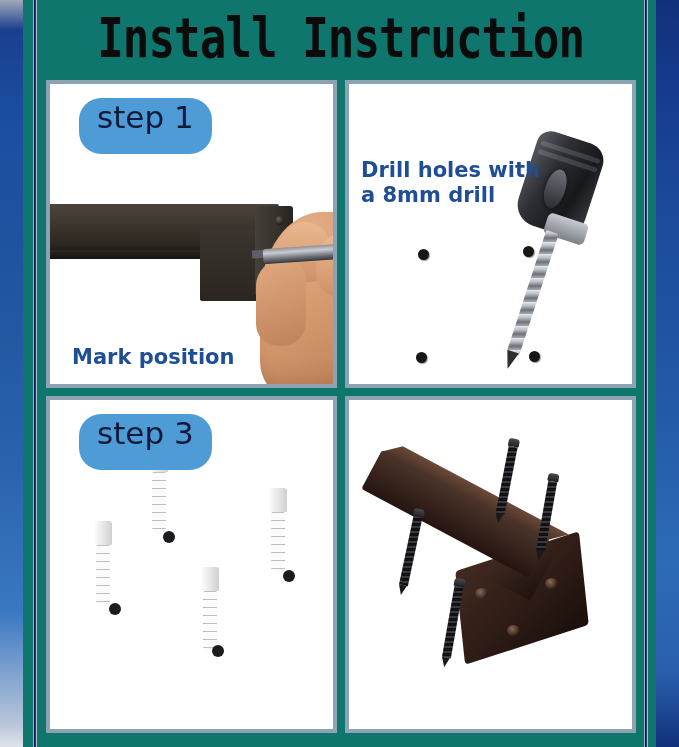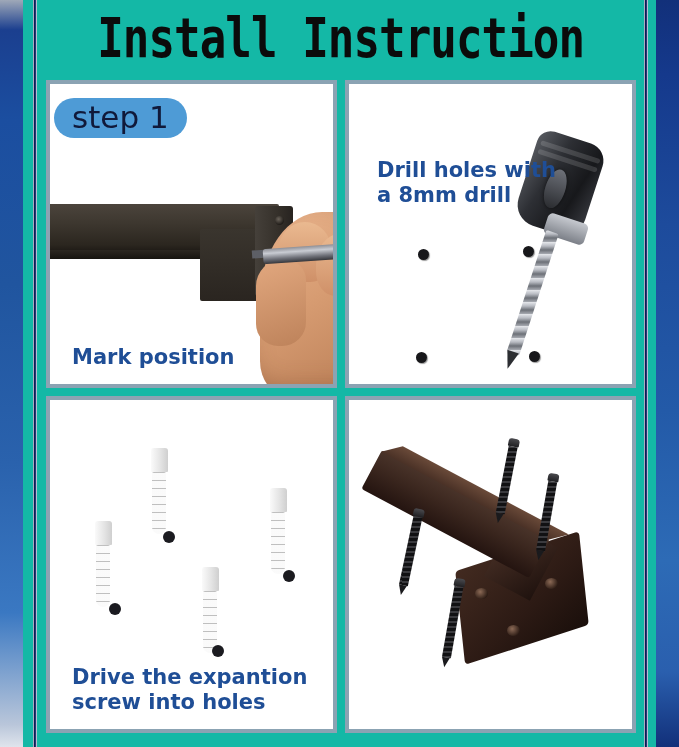--- a/index.html
+++ b/index.html
@@ -12,21 +12,21 @@
     height: 747px;
     overflow: hidden;
     font-family: "Liberation Sans", sans-serif;
     position: relative;
   }
 
   
   .page {
     position: absolute;
     inset: 0;
-    background: #14b8a6;
+    background: #0f766e;
   }
   .edge-stripe {
     position: absolute;
     top: 0;
     bottom: 0;
     width: 23px;
   }
   .edge-stripe.left {
     left: 0;
     background: linear-gradient(180deg,
@@ -87,25 +87,25 @@
   .step-panel {
     position: relative;
     background: #ffffff;
     border: 4px solid #8ba3b3;
     box-sizing: border-box;
     overflow: hidden;
   }
 
   .step-badge {
     position: absolute;
-    left: 4px;
+    left: 29px;
     top: 14px;
     background: #4e9bd6;
     border-radius: 22px;
-    padding: 2px 18px 4px 18px;
+    padding: 2px 18px 20px 18px;
     z-index: 5;
   }
   .step-badge-label {
     font-family: "DejaVu Sans", sans-serif;
     font-size: 31px;
     line-height: 34px;
     color: #10193a;
     white-space: nowrap;
   }
 
@@ -115,21 +115,21 @@
     right: 10px;
     font-family: "DejaVu Sans", sans-serif;
     font-weight: bold;
     font-size: 21px;
     line-height: 25px;
     color: #1f4e96;
     z-index: 4;
     white-space: pre-line;
   }
   .caption-bottom { bottom: 14px; }
-  .caption-top    { top: 74px; left: 28px; width: 210px; }
+  .caption-top    { top: 74px; left: 12px; width: 210px; }
 
   
   .art { position: absolute; inset: 0; z-index: 2; }
 
   .rail-body {
     position: absolute;
     left: -6px;
     top: 120px;
     width: 235px;
     height: 48px;
@@ -471,22 +471,23 @@
         </div>
         <div class="anchor a4">
           <div class="head"></div>
           <div class="body"></div>
         </div>
         <div class="anchor-hole ah1"></div>
         <div class="anchor-hole ah2"></div>
         <div class="anchor-hole ah3"></div>
         <div class="anchor-hole ah4"></div>
       </div>
-      <div class="step-caption caption-bottom">Drive the expantion
-screw into holes</div>
+      <div class="step-badge">
+        <div class="step-badge-label">step 3</div>
+      </div>
     </div>
 
     <div class="step-panel">
       <div class="art">
         <div class="bracket-plate"></div>
         <div class="bracket-neck"></div>
         <div class="bracket-arm"></div>
         <div class="plate-hole ph1"></div>
         <div class="plate-hole ph2"></div>
         <div class="plate-hole ph3"></div>

